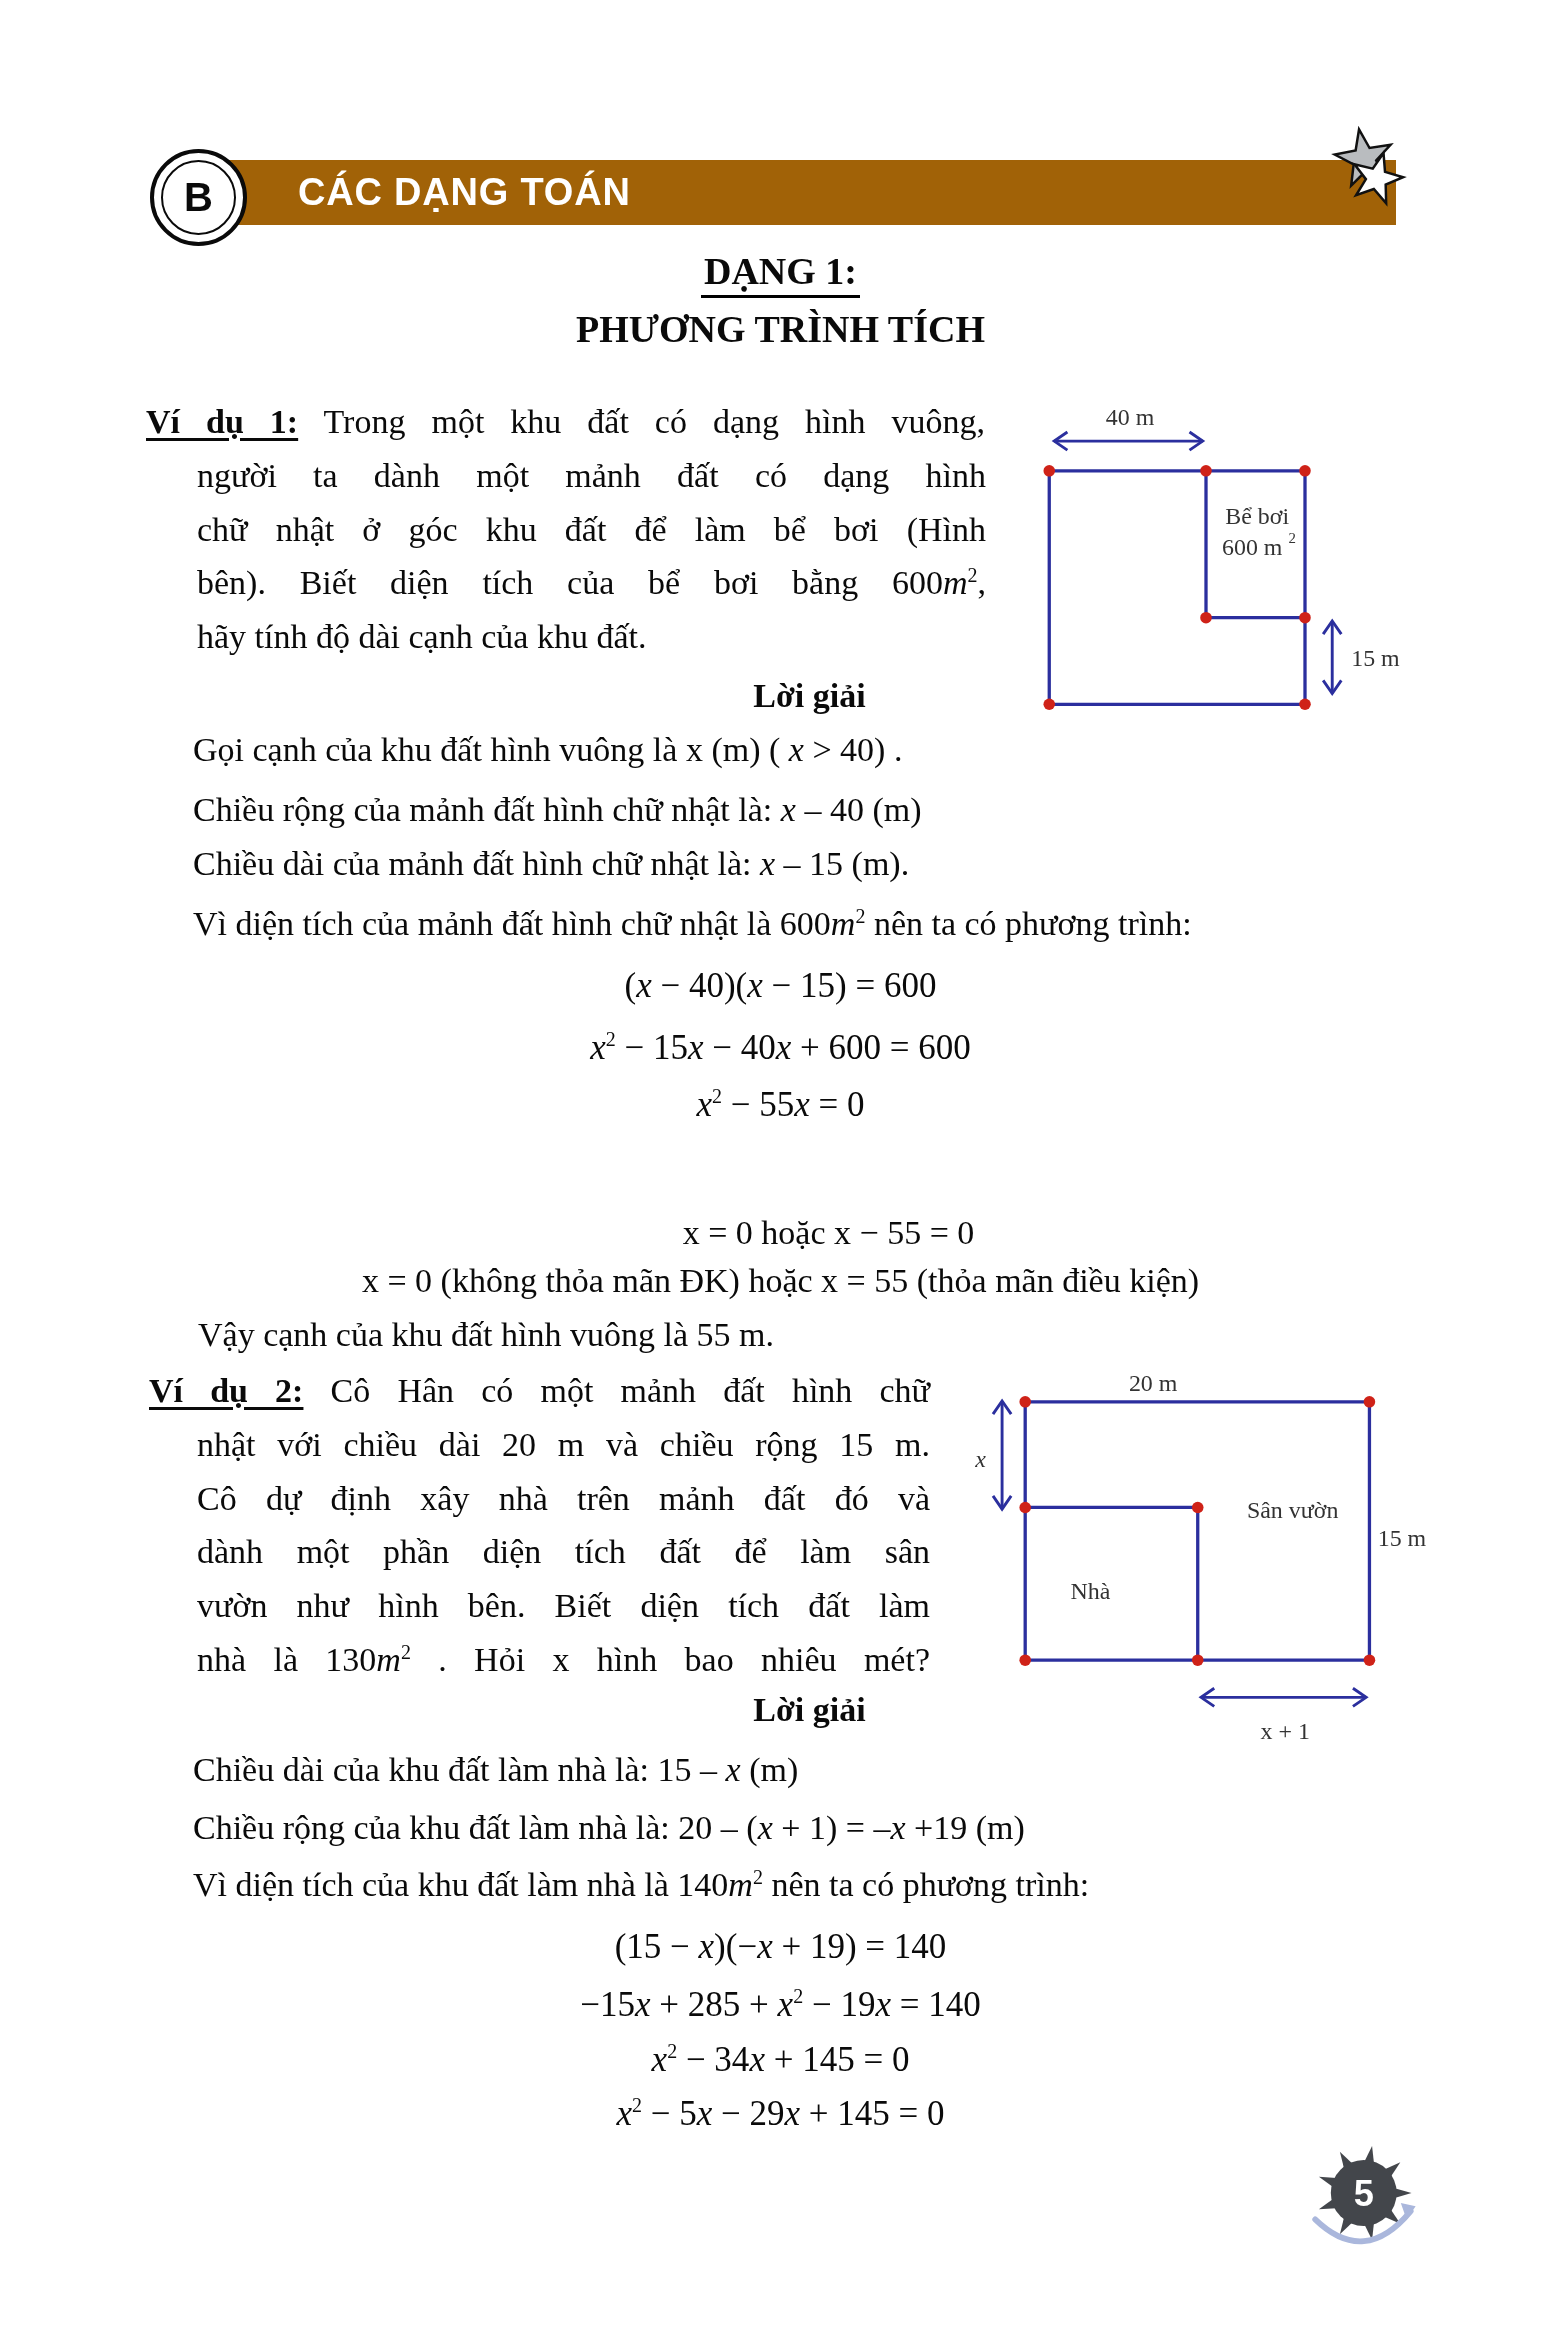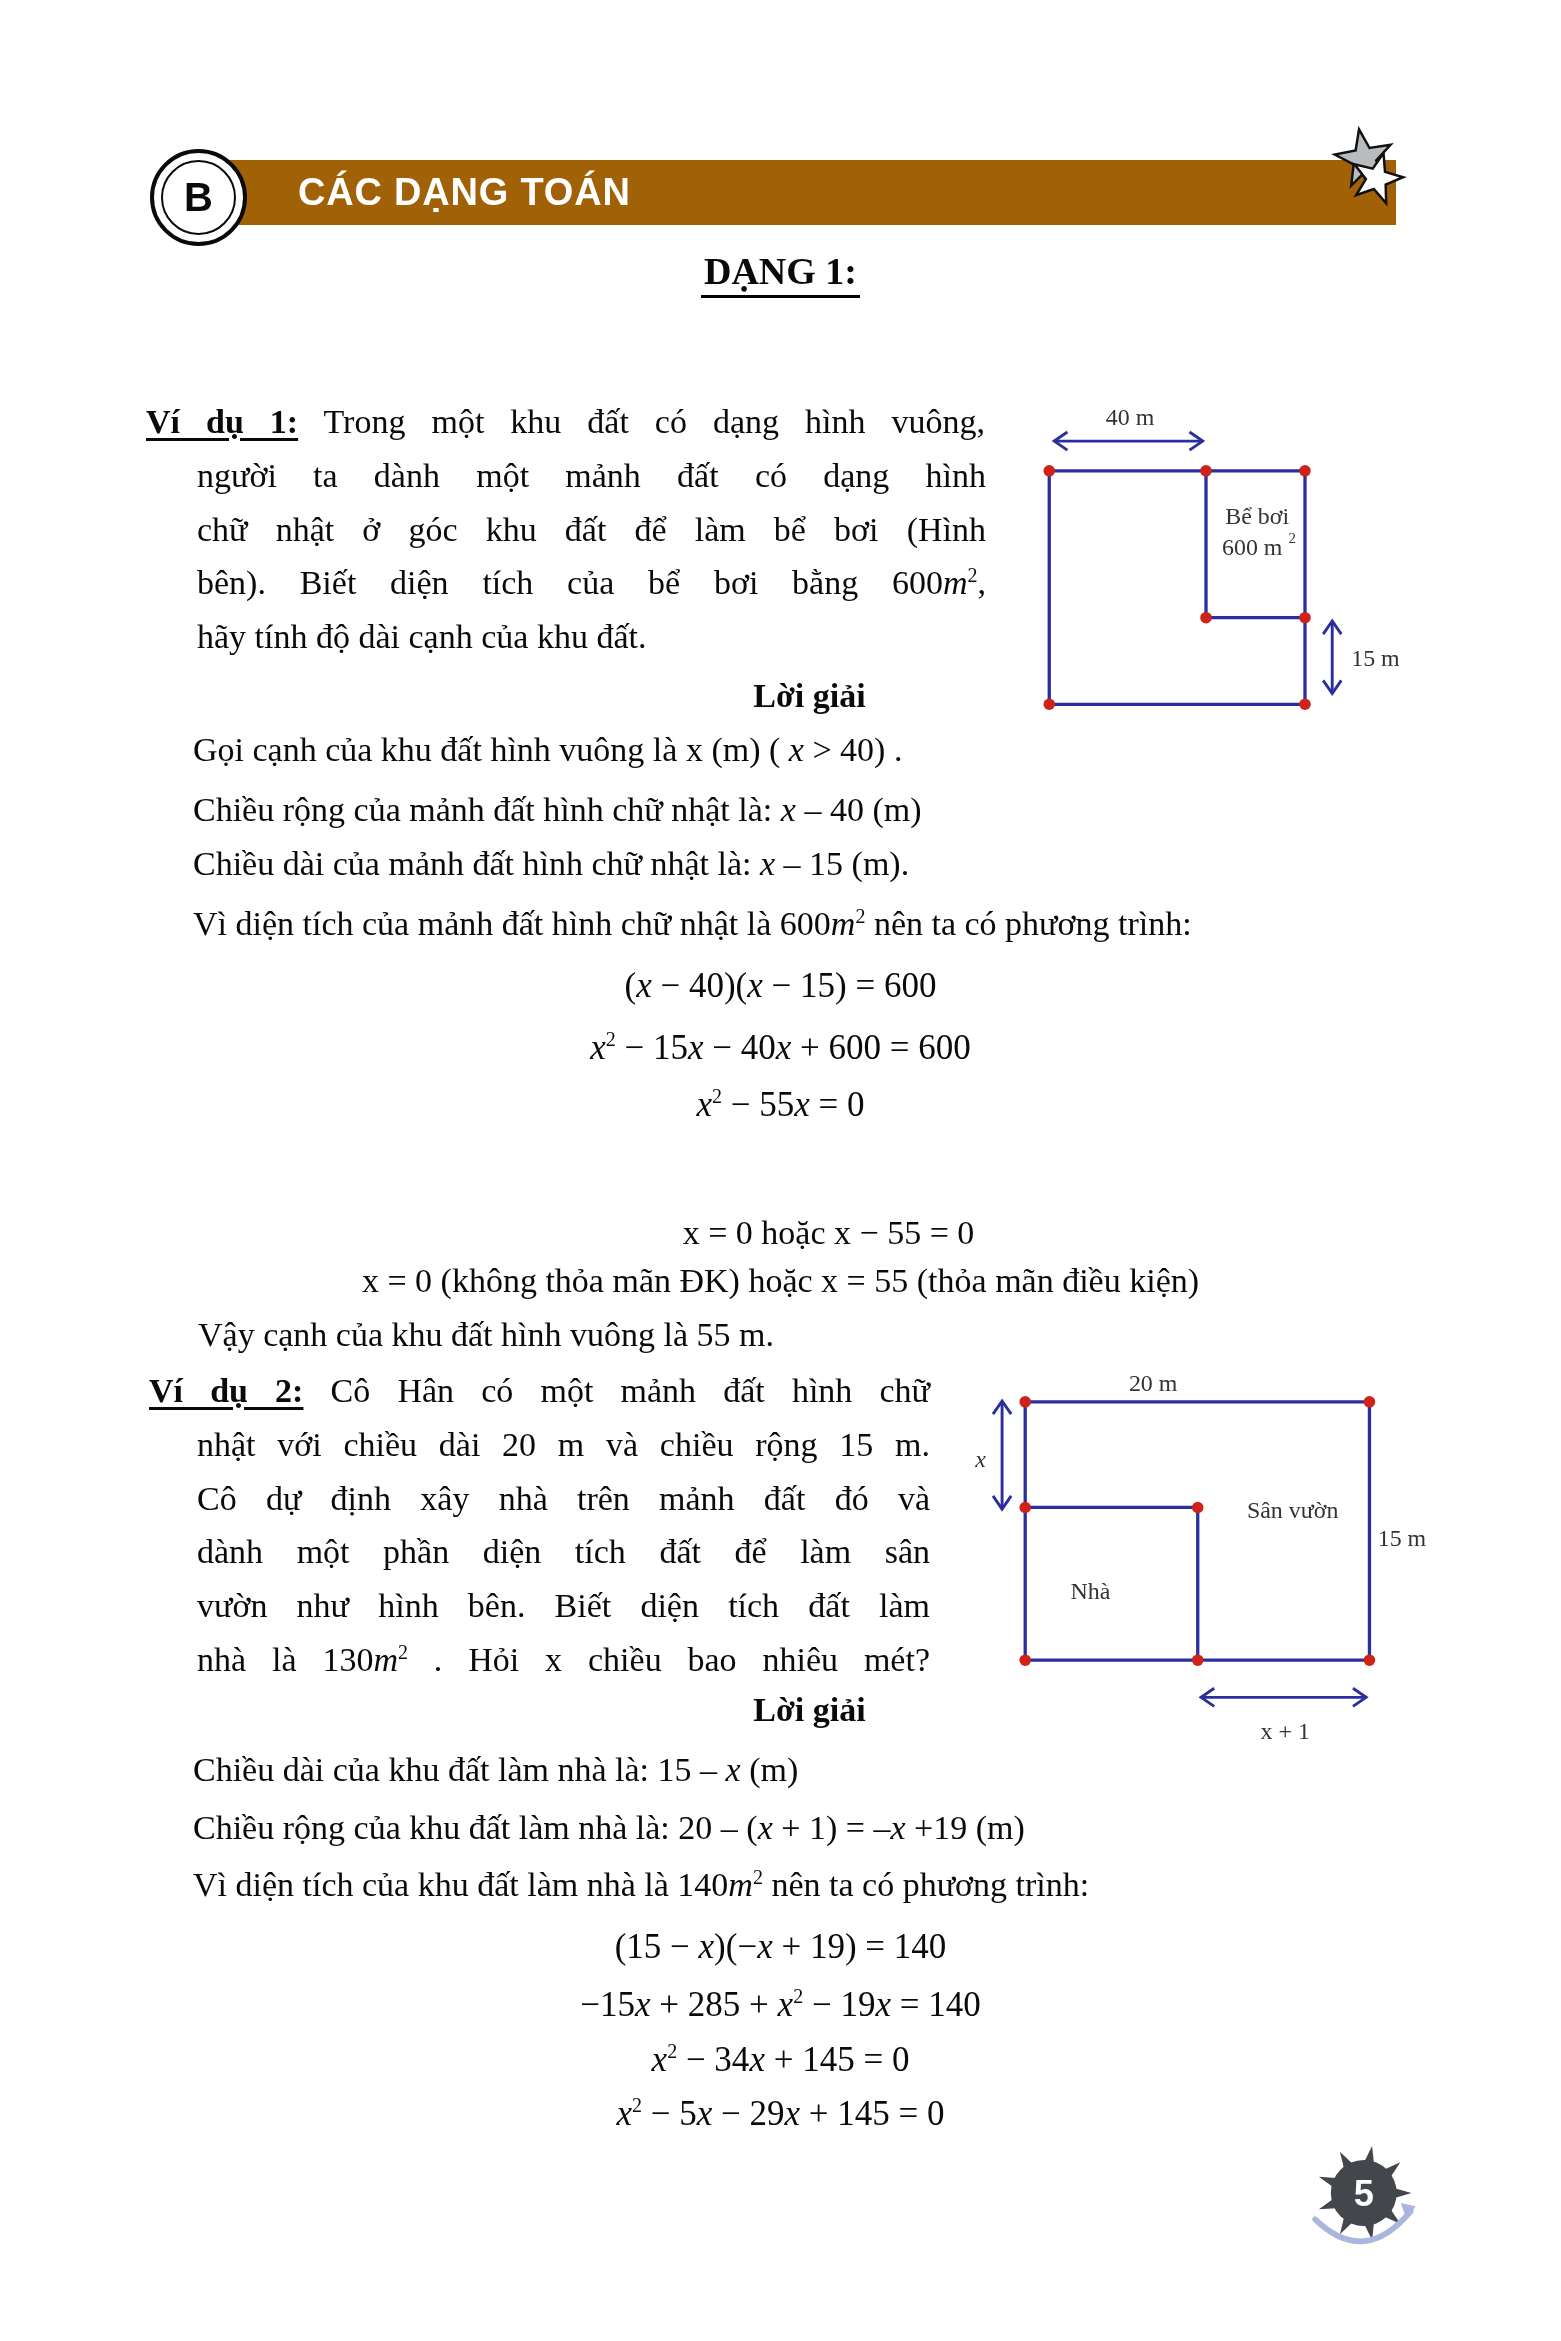--- a/index.html
+++ b/index.html
@@ -47,20 +47,21 @@
   <div class="badge">
     <div class="badge-inner">B</div>
   </div>
 
   <svg class="stars-svg" width="96" height="96" viewBox="0 0 116 116">
     <polygon class="star" points="38.7,6.5 51.4,29.0 76.8,25.1 59.4,44.0 70.9,67.0 47.5,56.3 29.2,74.4 32.2,48.8 9.4,37.0 34.6,31.9" style="fill: rgb(185, 188, 191);"></polygon>
     <polygon class="star" points="68.3,35.1 70.1,57.8 92.0,64.3 70.9,73.1 71.5,95.9 56.6,78.6 35.1,86.1 47.0,66.7 33.2,48.6 55.3,53.9" style="fill: rgb(255, 255, 255);"></polygon>
   </svg>
 
   <div class="h-type"><span>DẠNG 1:</span></div>
+  <div class="h-topic">PHƯƠNG TRÌNH TÍCH</div>
 
   <div class="line jline" style="top:402px;left:146px;width:839px;">
     <span class="ex-label">Ví dụ 1:</span><span> Trong một khu đất có dạng hình vuông,</span>
   </div>
   <div class="line jline" style="top:456px;left:197px;width:789px;">người ta dành một mảnh đất có dạng hình</div>
   <div class="line jline" style="top:510px;left:197px;width:789px;">chữ nhật ở góc khu đất để làm bể bơi (Hình</div>
   <div class="line jline" style="top:563px;left:197px;width:789px;">
     <span>bên). Biết diện tích của bể bơi bằng 600</span><i>m</i><sup>2</sup><span>,</span>
   </div>
   <div class="line" style="top:617px;left:197px;">hãy tính độ dài cạnh của khu đất.</div>
@@ -121,21 +122,21 @@
   <div class="line" style="top:1315px;left:198px;">Vậy cạnh của khu đất hình vuông là 55 m.</div>
 
   <div class="line jline" style="top:1371px;left:149px;width:781px;">
     <span class="ex-label">Ví dụ 2:</span><span> Cô Hân có một mảnh đất hình chữ</span>
   </div>
   <div class="line jline" style="top:1425px;left:197px;width:733px;">nhật với chiều dài 20 m và chiều rộng 15 m.</div>
   <div class="line jline" style="top:1479px;left:197px;width:733px;">Cô dự định xây nhà trên mảnh đất đó và</div>
   <div class="line jline" style="top:1532px;left:197px;width:733px;">dành một phần diện tích đất để làm sân</div>
   <div class="line jline" style="top:1586px;left:197px;width:733px;">vườn như hình bên. Biết diện tích đất làm</div>
   <div class="line jline" style="top:1640px;left:197px;width:733px;">
-    <span>nhà là 130</span><i>m</i><sup>2</sup><span> . Hỏi x chiều bao nhiêu mét?</span>
+    <span>nhà là 130</span><i>m</i><sup>2</sup><span> . Hỏi x hình bao nhiêu mét?</span>
   </div>
 
   <svg class="abs" style="left:958px;top:1363px;" width="529" height="388" viewBox="0 0 640 470">
     <g class="thin" style="stroke: rgb(43, 47, 158);">
       <line x1="81" y1="47" x2="498" y2="47"></line>
       <line x1="81" y1="47" x2="81" y2="360"></line>
       <line x1="81" y1="360" x2="498" y2="360"></line>
       <line x1="498" y1="47" x2="498" y2="360"></line>
       <line x1="81" y1="175" x2="290" y2="175"></line>
       <line x1="290" y1="175" x2="290" y2="360"></line>

